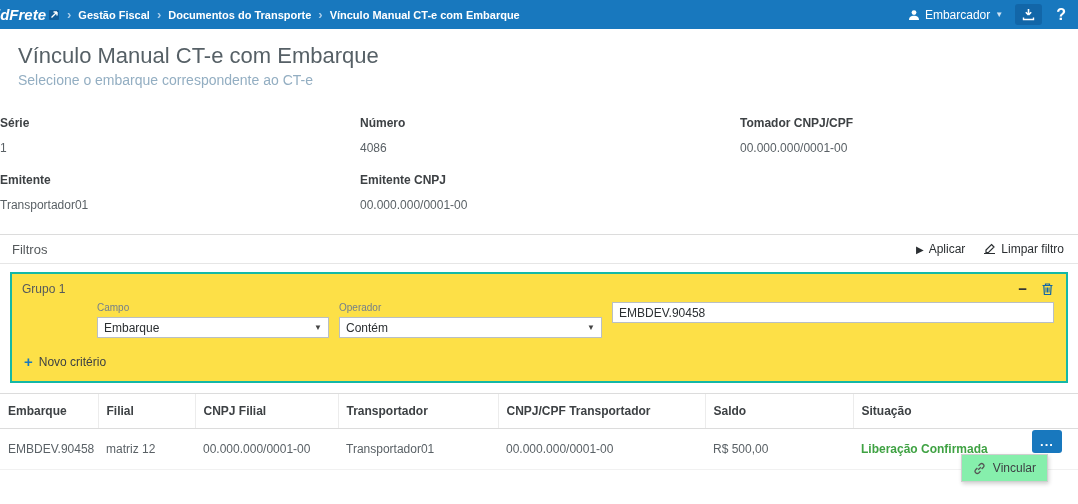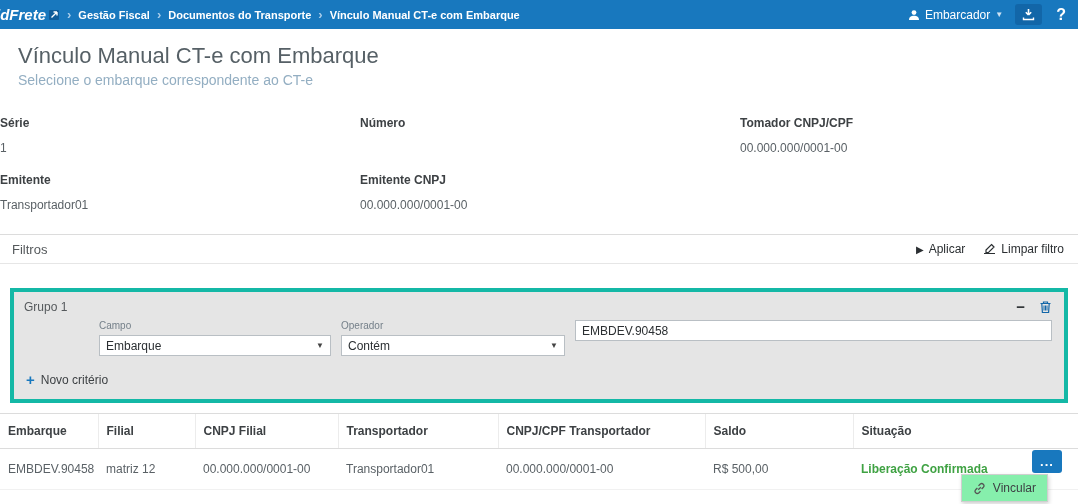--- a/index.html
+++ b/index.html
@@ -49,36 +49,36 @@
   .filters-bar {
     border-top:1px solid #dcdcdc; border-bottom:1px solid #e6e6e6;
     height:30px; display:flex; align-items:center;
     padding:0 14px 0 12px; font-size:13px; color:#55595c; margin-top:4px;
   }
   .filters-actions { margin-left:auto; display:flex; gap:18px; align-items:center; }
   .filter-action { display:flex; align-items:center; gap:5px; font-size:12px; color:#2b2f32; cursor:pointer; }
   .play-icon { font-size:10px; color:#2b2f32; }
 
   
-  .group { margin:24px 10px 10px 10px; background:#e5e5e5; border:4px solid #14b8a6; }
+  .group { margin:8px 10px 10px 10px; background:#fde047; border:2px solid #14b8a6; }
   .group-header { display:flex; align-items:center; padding:7px 12px 4px 10px; font-size:12px; color:#55595c; }
   .group-tools { margin-left:auto; display:flex; gap:14px; align-items:center; }
   .minus-btn { font-size:15px; font-weight:bold; color:#2b2f32; cursor:pointer; line-height:1; }
   .trash-btn { cursor:pointer; display:flex; }
   .group-fields { display:flex; padding:2px 12px 0 85px; gap:10px; }
   .ffield { display:flex; flex-direction:column; }
   .ffield .flabel { font-size:10px; color:#75808a; margin-bottom:4px; }
   .select {
     border:1px solid #b9bfc4; background:#fff; height:21px;
     display:flex; align-items:center; justify-content:space-between;
     padding:0 6px; font-size:12px; color:#2b2f32; cursor:pointer;
   }
   .select .arr { font-size:8px; color:#444; margin-left:8px; }
   .w-campo { width:232px; }
-  .w-oper { width:224px; }
+  .w-oper { width:263px; }
   .valor-wrap { flex:1; }
   .valor-input {
     border:1px solid #b9bfc4; height:21px; font-size:12px; color:#2b2f32;
     padding:0 6px; width:100%; font-family:"Liberation Sans", sans-serif; background:#fff;
   }
   .new-criteria { display:flex; align-items:center; gap:6px; padding:16px 12px 12px 12px; font-size:12px; color:#3d4144; cursor:pointer; }
   .plus { color:#1878be; font-weight:bold; font-size:15px; line-height:1; }
 
   
   .table-area { position:relative; margin-top:6px; }
@@ -153,20 +153,21 @@
 <div class="page-title">Vínculo Manual CT-e com Embarque</div>
 <div class="page-subtitle">Selecione o embarque correspondente ao CT-e</div>
 
 <div class="details">
   <div class="field">
     <div class="lbl">Série</div>
     <div class="val">1</div>
   </div>
   <div class="field">
     <div class="lbl">Número</div>
+    <div class="val">4086</div>
   </div>
   <div class="field">
     <div class="lbl">Tomador CNPJ/CPF</div>
     <div class="val">00.000.000/0001-00</div>
   </div>
   <div class="field">
     <div class="lbl">Emitente</div>
     <div class="val">Transportador01</div>
   </div>
   <div class="field">

